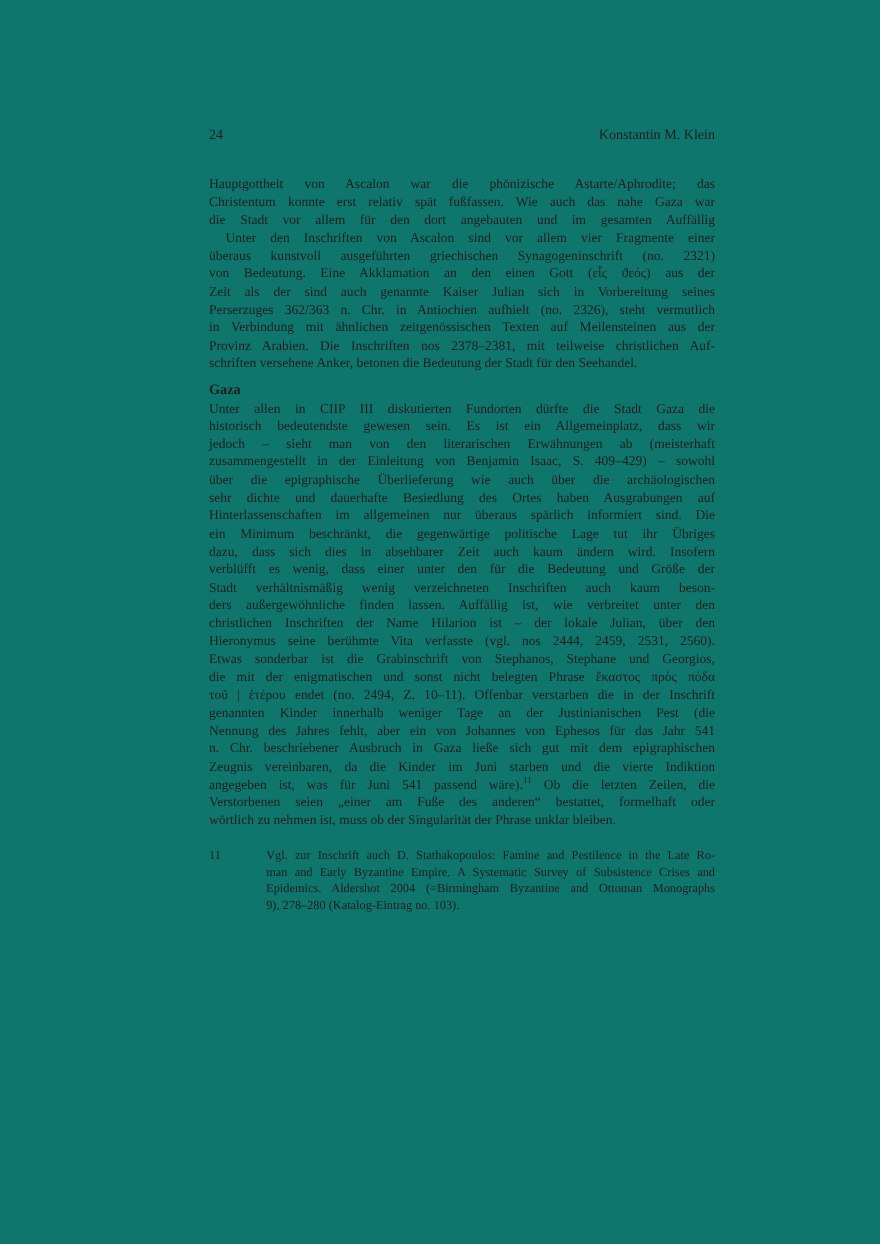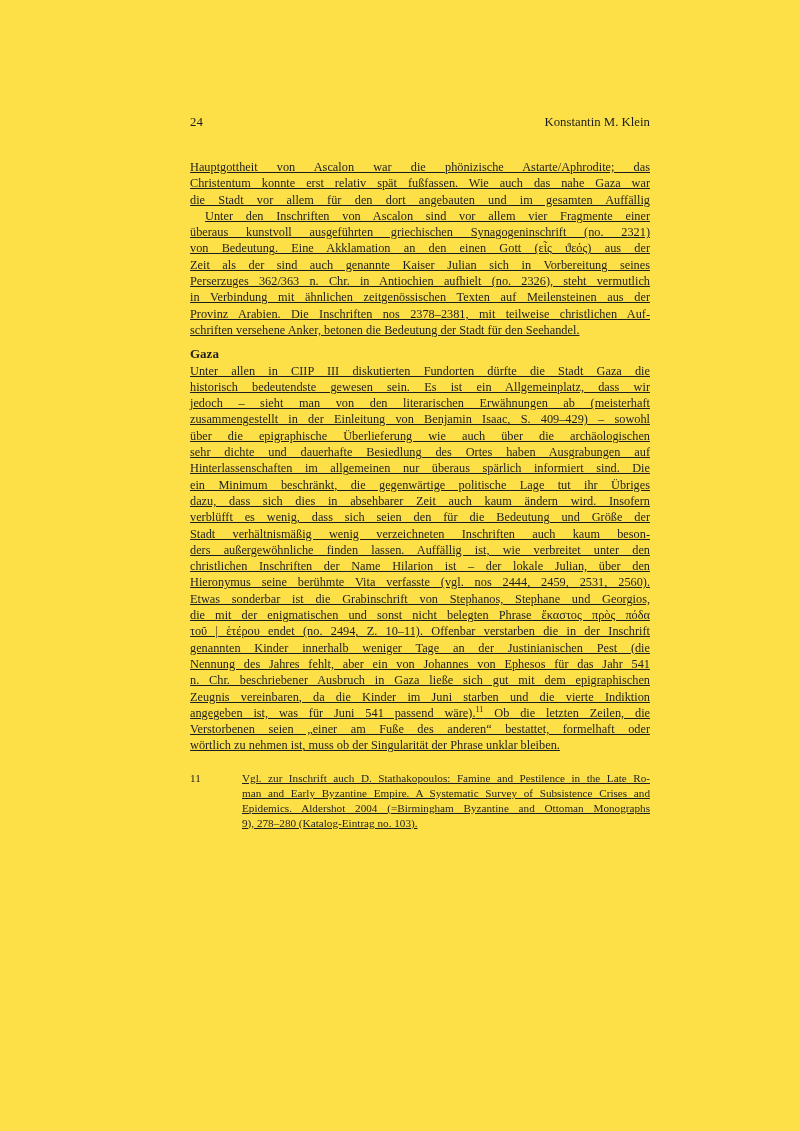--- a/index.html
+++ b/index.html
@@ -5,21 +5,21 @@
 <style>
   html, body {
     margin: 0;
     padding: 0;
     background: #ffffff;
   }
   .page {
     position: relative;
     width: 800px;
     height: 1131px;
-    background: #fde047;
+    background: #0f766e;
     color: #1e1e1e;
     font-family: "Liberation Serif", "DejaVu Serif", serif;
     box-sizing: border-box;
     padding: 114px 150px 0 190px;
     overflow: hidden;
   }
   .content {
     width: 460px;
   }
   .header {
@@ -36,21 +36,20 @@
   .author {
     display: block;
     text-align: right;
   }
   .para { margin: 0; }
   .line {
     font-size: 12.3px;
     line-height: 16.3px;
     text-align: justify;
     text-align-last: justify;
-    text-decoration: underline;
   }
   .line.last {
     text-align-last: left;
   }
   .para.indent .line:first-child {
     text-indent: 15px;
   }
   .heading {
     font-weight: bold;
     font-size: 13px;
@@ -111,21 +110,21 @@
         <div class="para">
           <div class="line">Unter allen in CIIP III diskutierten Fundorten dürfte die Stadt Gaza die</div>
           <div class="line">historisch bedeutendste gewesen sein. Es ist ein Allgemeinplatz, dass wir</div>
           <div class="line">jedoch – sieht man von den literarischen Erwähnungen ab (meisterhaft</div>
           <div class="line">zusammengestellt in der Einleitung von Benjamin Isaac, S. 409–429) – sowohl</div>
           <div class="line">über die epigraphische Überlieferung wie auch über die archäologischen</div>
           <div class="line">sehr dichte und dauerhafte Besiedlung des Ortes haben Ausgrabungen auf</div>
           <div class="line">Hinterlassenschaften im allgemeinen nur überaus spärlich informiert sind. Die</div>
           <div class="line">ein Minimum beschränkt, die gegenwärtige politische Lage tut ihr Übriges</div>
           <div class="line">dazu, dass sich dies in absehbarer Zeit auch kaum ändern wird. Insofern</div>
-          <div class="line">verblüfft es wenig, dass sich seien den für die Bedeutung und Größe der</div>
+          <div class="line">verblüfft es wenig, dass einer unter den für die Bedeutung und Größe der</div>
           <div class="line">Stadt verhältnismäßig wenig verzeichneten Inschriften auch kaum beson-</div>
           <div class="line">ders außergewöhnliche finden lassen. Auffällig ist, wie verbreitet unter den</div>
           <div class="line">christlichen Inschriften der Name Hilarion ist – der lokale Julian, über den</div>
           <div class="line">Hieronymus seine berühmte Vita verfasste (vgl. nos 2444, 2459, 2531, 2560).</div>
           <div class="line">Etwas sonderbar ist die Grabinschrift von Stephanos, Stephane und Georgios,</div>
           <div class="line">die mit der enigmatischen und sonst nicht belegten Phrase ἕκαστος πρὸς πόδα</div>
           <div class="line">τοῦ | ἑτέρου endet (no. 2494, Z. 10–11). Offenbar verstarben die in der Inschrift</div>
           <div class="line">genannten Kinder innerhalb weniger Tage an der Justinianischen Pest (die</div>
           <div class="line">Nennung des Jahres fehlt, aber ein von Johannes von Ephesos für das Jahr 541</div>
           <div class="line">n. Chr. beschriebener Ausbruch in Gaza ließe sich gut mit dem epigraphischen</div>

